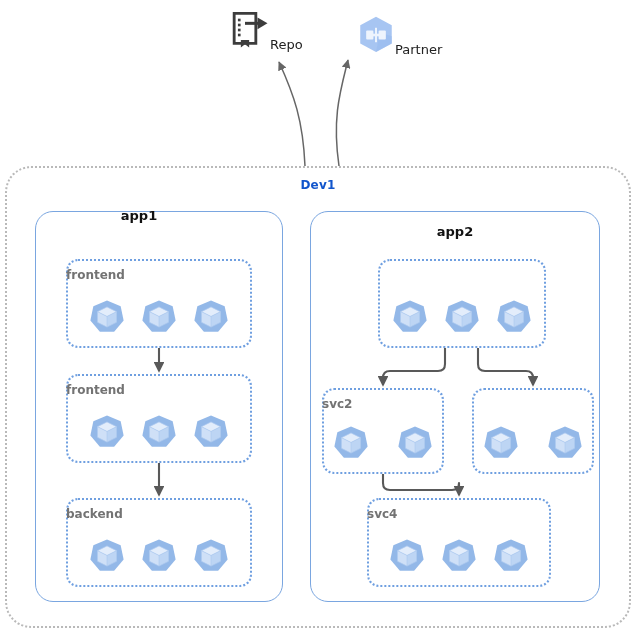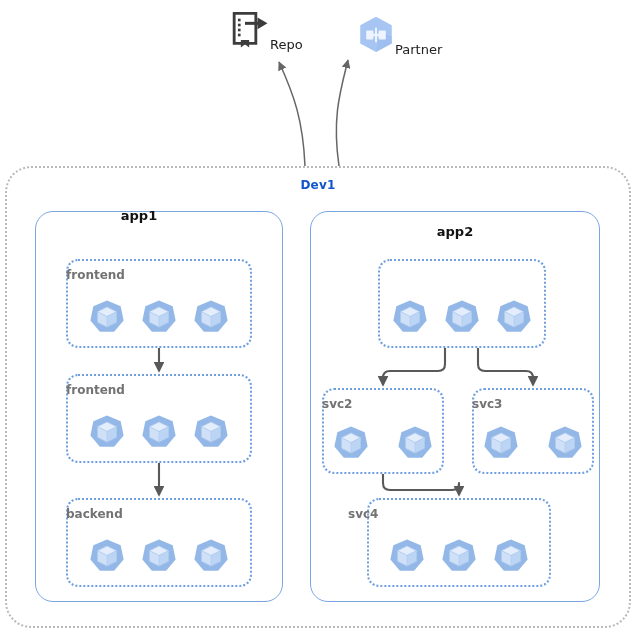--- a/index.html
+++ b/index.html
@@ -195,37 +195,36 @@
         <path d="M32 15 L48 23 L48 41 L32 49 L16 41 L16 23 Z M16 23 L32 31 L48 23 M32 31 L32 49" fill="none" stroke="#aecbef" stroke-width="1.2" stroke-linejoin="round"></path>
       </svg></div>
     <div class="pod" style="left: 396px; top: 424px;"><svg viewBox="0 0 64 64" width="38" height="38">
         <path d="M32 4 L55 14 L60 38 L44 57 L20 57 L4 38 L9 14 Z" fill="#93b8e8"></path>
         <path d="M32 15 L48 23 L32 31 L16 23 Z" fill="#e3edfb"></path>
         <path d="M16 23 L32 31 L32 49 L16 41 Z" fill="#cfe0f7"></path>
         <path d="M48 23 L48 41 L32 49 L32 31 Z" fill="#bdd5f4"></path>
         <path d="M32 15 L48 23 L48 41 L32 49 L16 41 L16 23 Z M16 23 L32 31 L48 23 M32 31 L32 49" fill="none" stroke="#aecbef" stroke-width="1.2" stroke-linejoin="round"></path>
       </svg></div>
     <div class="svc-box" style="left: 472px; top: 388px; width: 122px; height: 86px;"></div>
-    <div class="svc-title" style="left: 472px; top: 397px; width: 122px;">svc3</div>
     <div class="pod" style="left: 482px; top: 424px;"><svg viewBox="0 0 64 64" width="38" height="38">
         <path d="M32 4 L55 14 L60 38 L44 57 L20 57 L4 38 L9 14 Z" fill="#93b8e8"></path>
         <path d="M32 15 L48 23 L32 31 L16 23 Z" fill="#e3edfb"></path>
         <path d="M16 23 L32 31 L32 49 L16 41 Z" fill="#cfe0f7"></path>
         <path d="M48 23 L48 41 L32 49 L32 31 Z" fill="#bdd5f4"></path>
         <path d="M32 15 L48 23 L48 41 L32 49 L16 41 L16 23 Z M16 23 L32 31 L48 23 M32 31 L32 49" fill="none" stroke="#aecbef" stroke-width="1.2" stroke-linejoin="round"></path>
       </svg></div>
     <div class="pod" style="left: 546px; top: 424px;"><svg viewBox="0 0 64 64" width="38" height="38">
         <path d="M32 4 L55 14 L60 38 L44 57 L20 57 L4 38 L9 14 Z" fill="#93b8e8"></path>
         <path d="M32 15 L48 23 L32 31 L16 23 Z" fill="#e3edfb"></path>
         <path d="M16 23 L32 31 L32 49 L16 41 Z" fill="#cfe0f7"></path>
         <path d="M48 23 L48 41 L32 49 L32 31 Z" fill="#bdd5f4"></path>
         <path d="M32 15 L48 23 L48 41 L32 49 L16 41 L16 23 Z M16 23 L32 31 L48 23 M32 31 L32 49" fill="none" stroke="#aecbef" stroke-width="1.2" stroke-linejoin="round"></path>
       </svg></div>
     <div class="svc-box" style="left: 367px; top: 498px; width: 184px; height: 89px;"></div>
-    <div class="svc-title" style="left: 348px; top: 507px; width: 184px;">svc4</div>
+    <div class="svc-title" style="left: 367px; top: 507px; width: 184px;">svc4</div>
     <div class="pod" style="left: 388px; top: 537px;"><svg viewBox="0 0 64 64" width="38" height="38">
         <path d="M32 4 L55 14 L60 38 L44 57 L20 57 L4 38 L9 14 Z" fill="#93b8e8"></path>
         <path d="M32 15 L48 23 L32 31 L16 23 Z" fill="#e3edfb"></path>
         <path d="M16 23 L32 31 L32 49 L16 41 Z" fill="#cfe0f7"></path>
         <path d="M48 23 L48 41 L32 49 L32 31 Z" fill="#bdd5f4"></path>
         <path d="M32 15 L48 23 L48 41 L32 49 L16 41 L16 23 Z M16 23 L32 31 L48 23 M32 31 L32 49" fill="none" stroke="#aecbef" stroke-width="1.2" stroke-linejoin="round"></path>
       </svg></div>
     <div class="pod" style="left: 440px; top: 537px;"><svg viewBox="0 0 64 64" width="38" height="38">
         <path d="M32 4 L55 14 L60 38 L44 57 L20 57 L4 38 L9 14 Z" fill="#93b8e8"></path>
         <path d="M32 15 L48 23 L32 31 L16 23 Z" fill="#e3edfb"></path>

